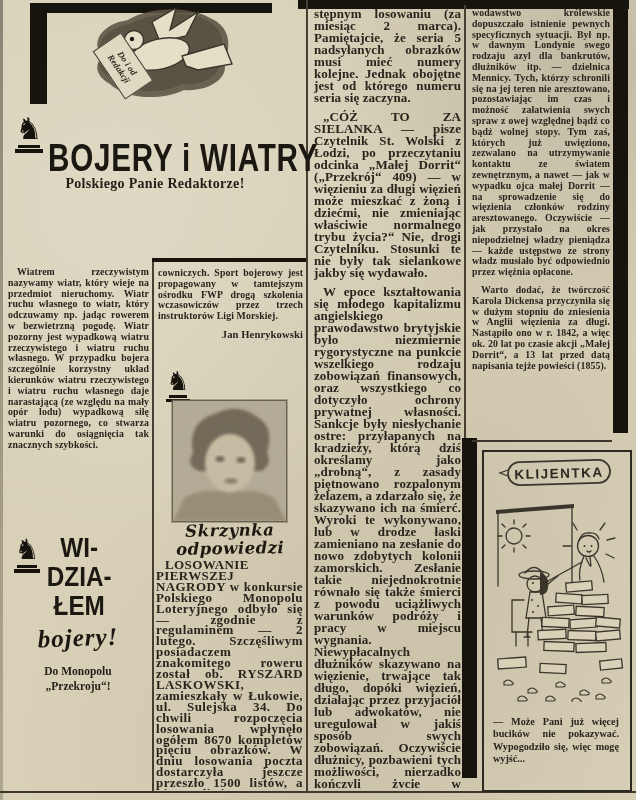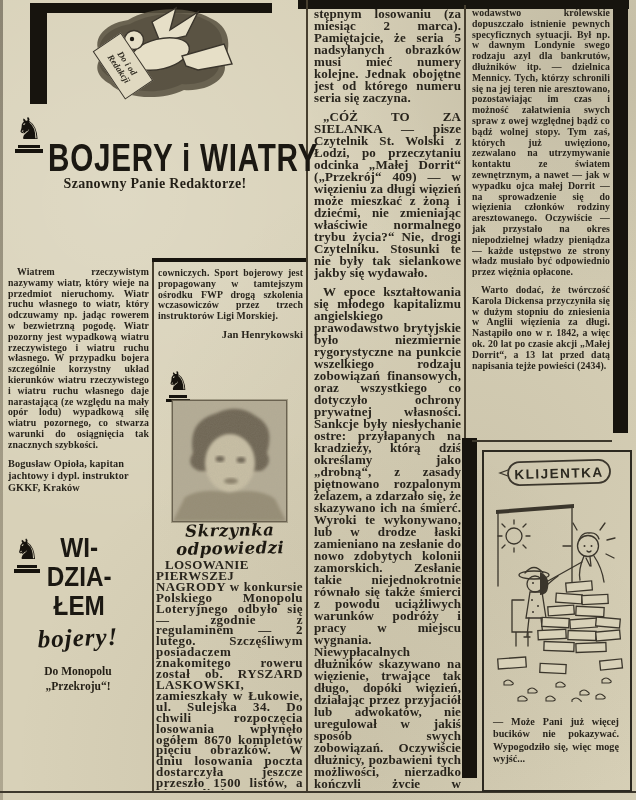--- a/index.html
+++ b/index.html
@@ -111,25 +111,24 @@
     <span>Do i od</span>
     <span>Redakcji</span>
   </div>
 
   <div class="knight" style="left:12px;top:114px;width:34px;">
     <span class="glyph" style="font-size:30px;">♞</span>
     <div class="base1" style="width:22px;height:3px;"></div>
     <div class="base2" style="width:28px;height:4px;"></div>
   </div>
   <h1 class="title">BOJERY i WIATRY</h1>
-  <div class="salutation">Szanowny Panie Redaktorze!</div>
+  <div class="salutation">Polskiego Panie Redaktorze!</div>
 
   <div class="col" style="left:8px;top:267px;width:141px;height:262px;">
     <p>Wiatrem rzeczywistym nazywamy wiatr, który wieje na przedmiot nieruchomy. Wiatr ruchu własnego to wiatr, który odczuwamy np. jadąc rowerem w bezwietrzną pogodę. Wiatr pozorny jest wypadkową wiatru rzeczywistego i wiatru ruchu własnego. W przypadku bojera szczególnie korzystny układ kierunków wiatru rzeczywistego i wiatru ruchu własnego daje narastającą (ze względu na mały opór lodu) wypadkową siłę wiatru pozornego, co stwarza warunki do osiągnięcia tak znacznych szybkości.</p>
-    <p class="sig">Bogusław Opioła, kapitan jachtowy i dypl. instruktor GKKF, Kraków</p>
   </div>
 
   <div class="knight" style="left:10px;top:536px;width:34px;">
     <span class="glyph" style="font-size:28px;">♞</span>
     <div class="base1" style="width:20px;height:3px;"></div>
     <div class="base2" style="width:26px;height:4px;"></div>
   </div>
   <div class="widz-head">
     <div>WI-</div>
     <div>DZIA-</div>
@@ -183,21 +182,21 @@
 
   <div class="col col3" style="left:314px;top:8px;width:147px;height:780px;">
     <p class="noindent">stępnym losowaniu (za miesiąc 2 marca). Pamiętajcie, że seria 5 nadsyłanych obrazków musi mieć numery kolejne. Jednak obojętne jest od którego numeru seria się zaczyna.</p>
     <p>„CÓŻ TO ZA SIELANKA — pisze Czytelnik St. Wolski z Łodzi, po przeczytaniu odcinka „Małej Dorrit“ („Przekrój“ 409) — w więzieniu za długi więzień może mieszkać z żoną i dziećmi, nie zmieniając właściwie normalnego trybu życia?“ Nie, drogi Czytelniku. Stosunki te nie były tak sielankowe jakby się wydawało.</p>
     <p>W epoce kształtowania się młodego kapitalizmu angielskiego prawodawstwo brytyjskie było niezmiernie rygorystyczne na punkcie wszelkiego rodzaju zobowiązań finansowych, oraz wszystkiego co dotyczyło ochrony prywatnej własności. Sankcje były niesłychanie ostre: przyłapanych na kradzieży, którą dziś określamy jako „drobną“, z zasady piętnowano rozpalonym żelazem, a zdarzało się, że skazywano ich na śmierć. Wyroki te wykonywano, lub w drodze łaski zamieniano na zesłanie do nowo zdobytych kolonii zamorskich. Zesłanie takie niejednokrotnie równało się także śmierci z powodu uciążliwych warunków podróży i pracy w miejscu wygnania. Niewypłacalnych dłużników skazywano na więzienie, trwające tak długo, dopóki więzień, działając przez przyjaciół lub adwokatów, nie uregulował w jakiś sposób swych zobowiązań. Oczywiście dłużnicy, pozbawieni tych możliwości, nierzadko kończyli życie w więzieniu, do którego, w ówczesnej dobie ciągłego powstawania i upadku wielkich fortun, mogło zaprowadzić ich jakiekolwiek niezręczne posunięcie w wielkiej grze interesów, intrygi silniejszych, lub po prostu nieszczęśliwy dla nich zbieg okoliczności. Specjalnie smutną sławą „cieszyło się“ podówczas w Londynie ponure więzienie Newgate.</p>
     <p>Z drugiej strony, pra-</p>
   </div>
 
   <div class="col" style="left:472px;top:8px;width:138px;height:428px;">
     <p class="noindent">wodawstwo królewskie dopuszczało istnienie pewnych specyficznych sytuacji. Był np. w dawnym Londynie swego rodzaju azyl dla bankrutów, dłużników itp. — dzielnica Mennicy. Tych, którzy schronili się na jej teren nie aresztowano, pozostawiając im czas i możność załatwienia swych spraw z owej względnej bądź co bądź wolnej stopy. Tym zaś, których już uwięziono, zezwalano na utrzymywanie kontaktu ze światem zewnętrznym, a nawet — jak w wypadku ojca małej Dorrit — na sprowadzenie się do więzienia członków rodziny aresztowanego. Oczywiście — jak przystało na okres niepodzielnej władzy pieniądza — każde ustępstwo ze strony władz musiało być odpowiednio przez więźnia opłacone.</p>
-    <p>Warto dodać, że twórczość Karola Dickensa przyczyniła się w dużym stopniu do zniesienia w Anglii więzienia za długi. Nastąpiło ono w r. 1842, a więc ok. 20 lat po czasie akcji „Małej Dorrit“, a 13 lat przed datą napisania tejże powieści (2434).</p>
+    <p>Warto dodać, że twórczość Karola Dickensa przyczyniła się w dużym stopniu do zniesienia w Anglii więzienia za długi. Nastąpiło ono w r. 1842, a więc ok. 20 lat po czasie akcji „Małej Dorrit“, a 13 lat przed datą napisania tejże powieści (1855).</p>
   </div>
 
   <div class="cartoon">
     <svg width="142" height="248" viewBox="0 0 142 248" style="position:absolute;left:0;top:2px;" fill="none" stroke="#3b362c" stroke-width="1.3" stroke-linecap="round">
 
       <rect x="24" y="7" width="102" height="23" rx="11.5" stroke-width="1.8" transform="rotate(-1.5 75 18)"></rect>
       <path d="M24,16 l-8,3 8,3"></path>
       <text x="75" y="24" text-anchor="middle" font-size="13.5" font-weight="bold" letter-spacing="1.5" fill="#2c2920" stroke="none" transform="rotate(-1.5 75 18)">KLIJENTKA</text>
 
       <path d="M12,56 L90,50 L90,54 L12,60 Z" fill="#3b362c" stroke="none"></path>

